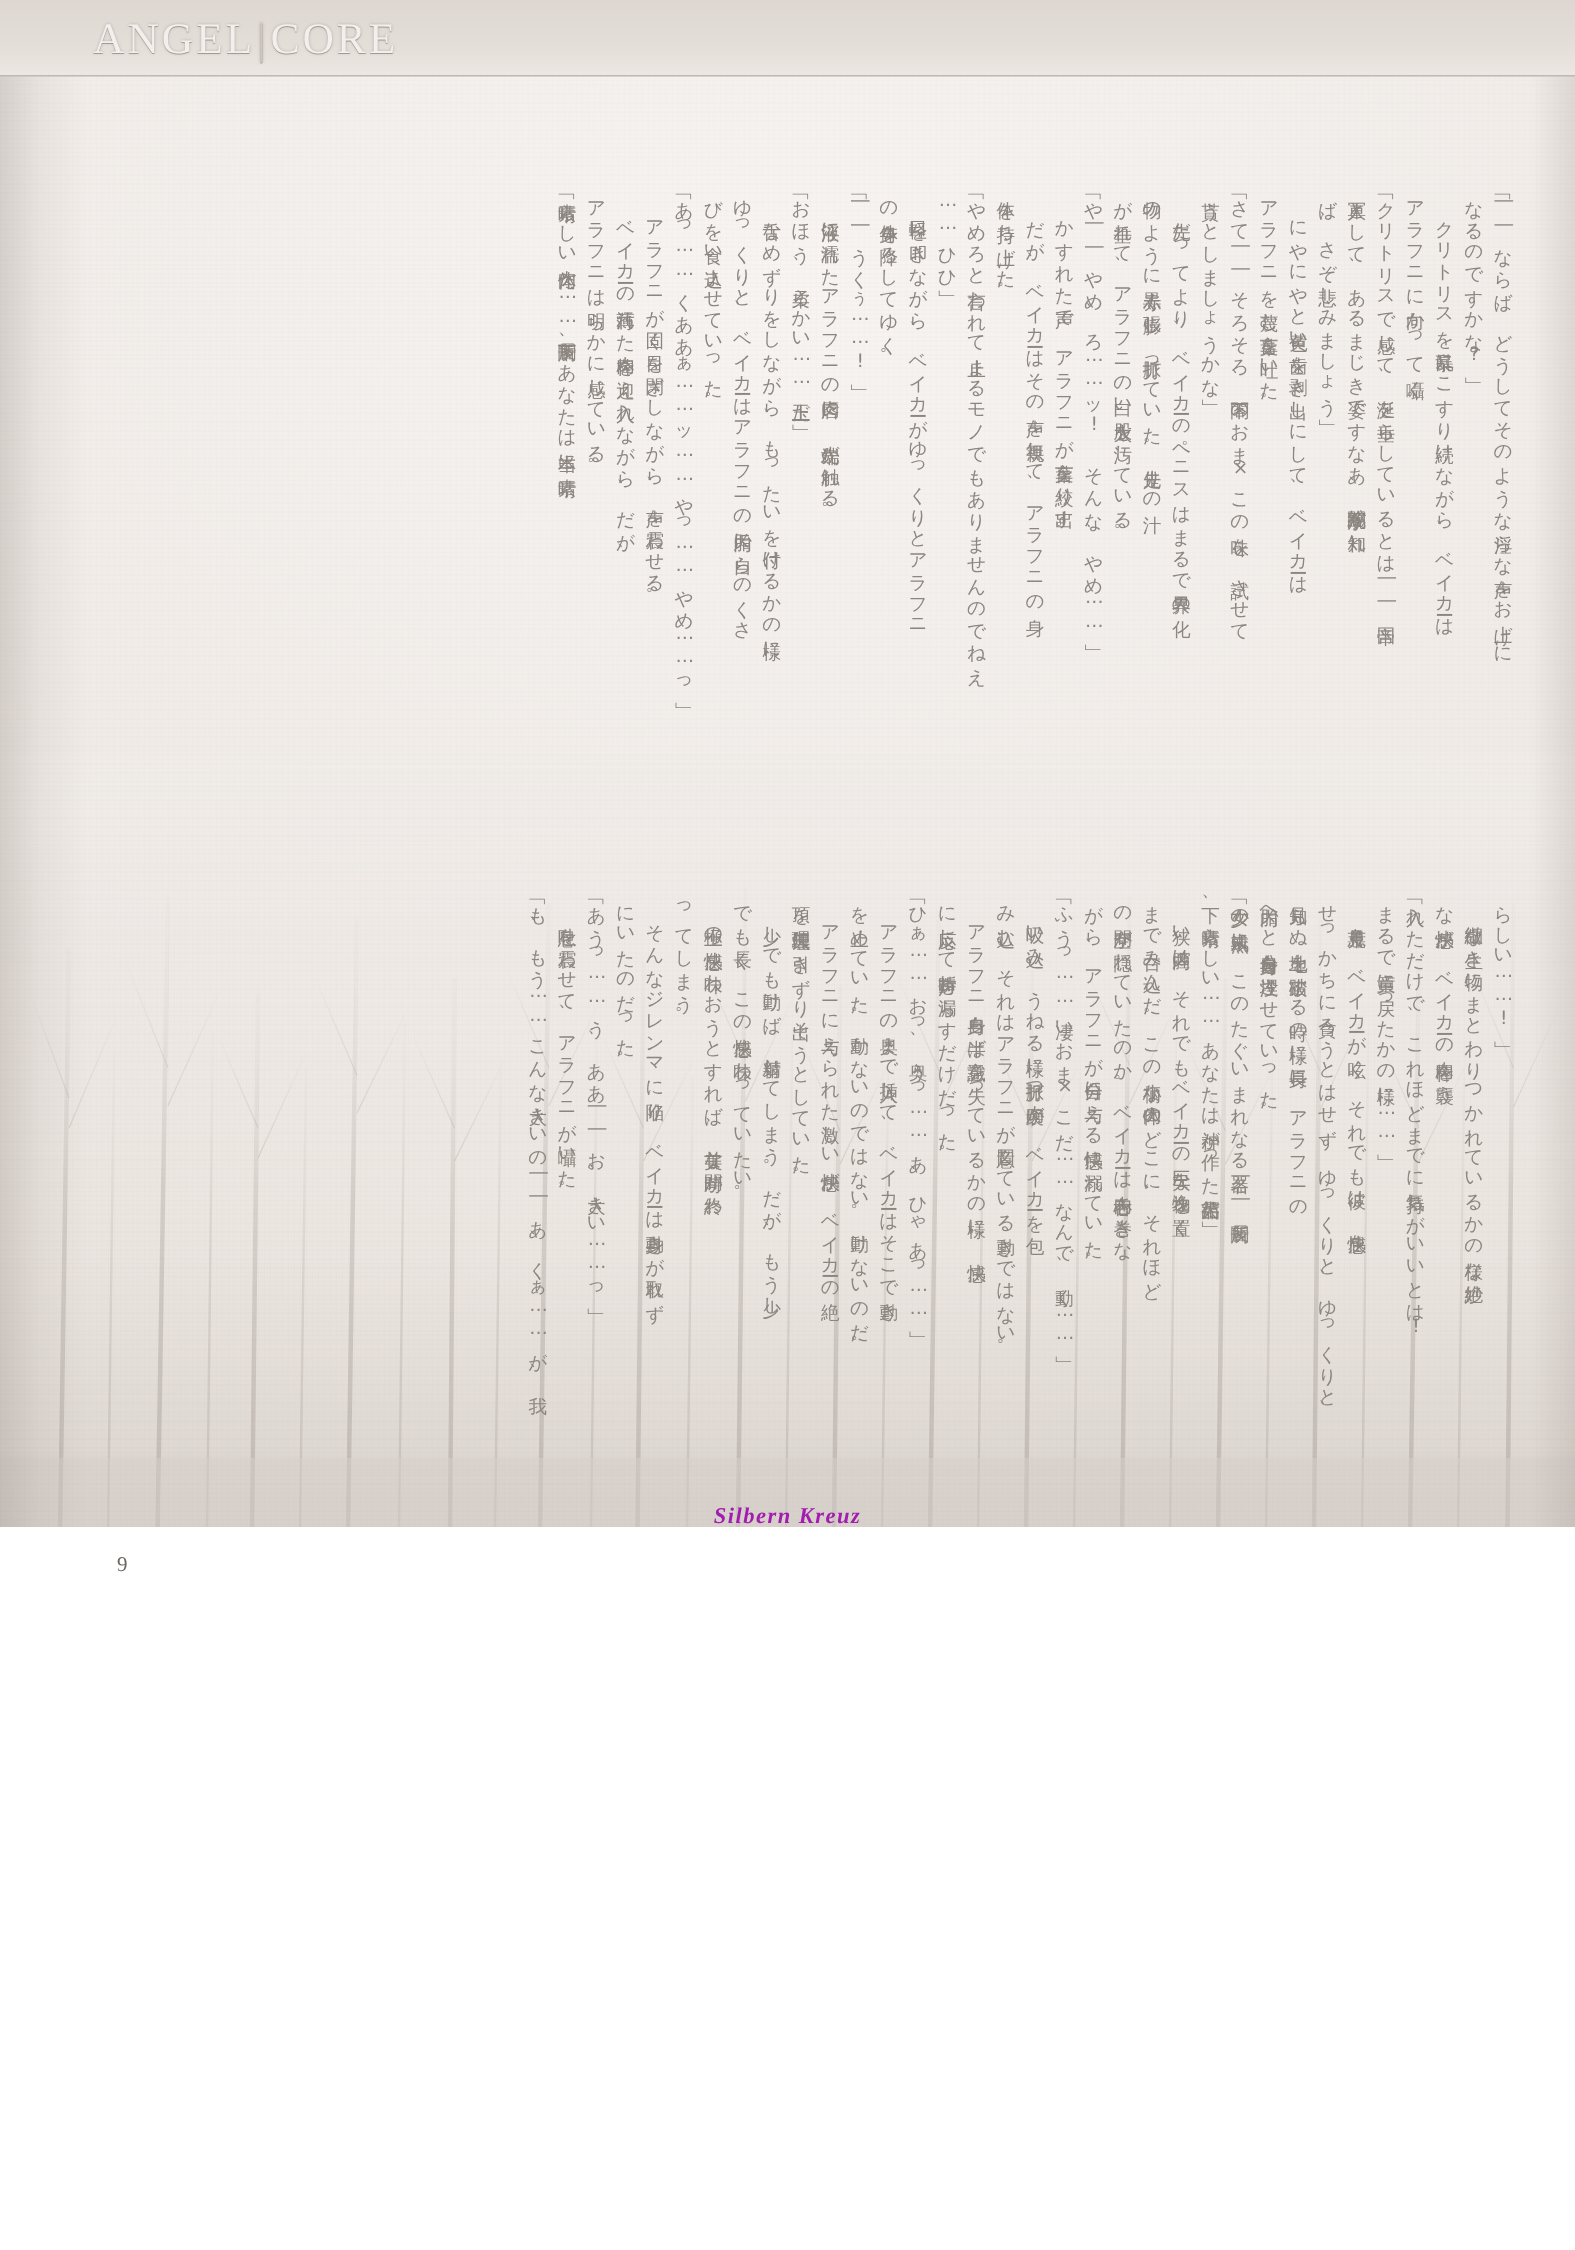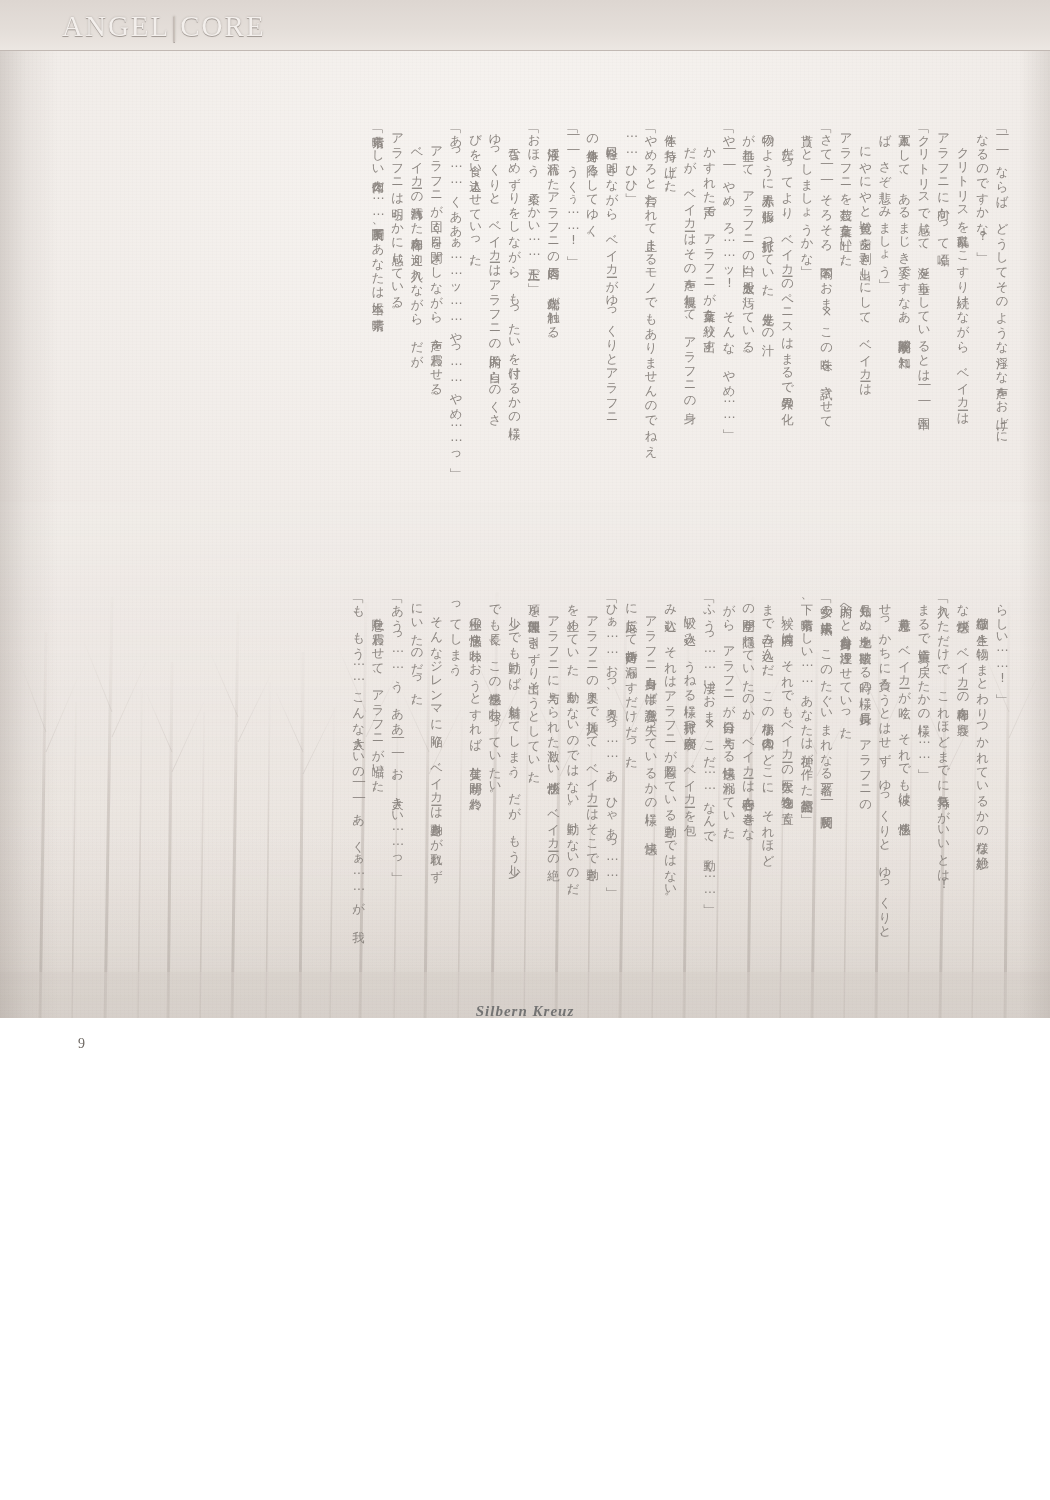--- a/index.html
+++ b/index.html
@@ -135,21 +135,21 @@
   }
   .footer-mark {
     position: absolute;
     left: 50%;
     transform: translateX(-50%);
     bottom: 42px;
     font-family: "Liberation Serif", serif;
     font-style: italic;
     font-weight: bold;
     font-size: 15px;
-    color: #737373;
+    color: #a21caf;
     letter-spacing: 1px;
     white-space: nowrap;
   }
   .rule {
     position: absolute;
     left: 60px; right: 38px;
     bottom: 38px;
     height: 1px;
     background: rgba(150,142,136,0.25);
   }

